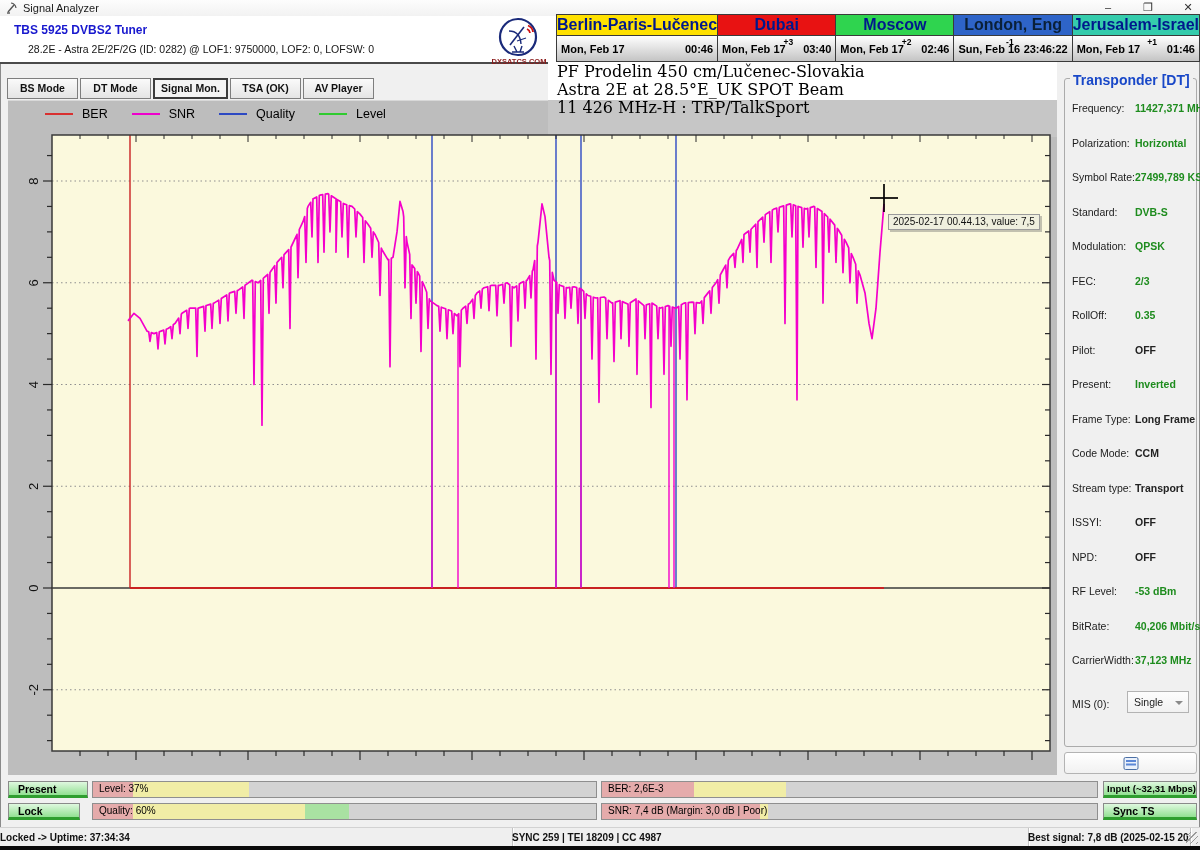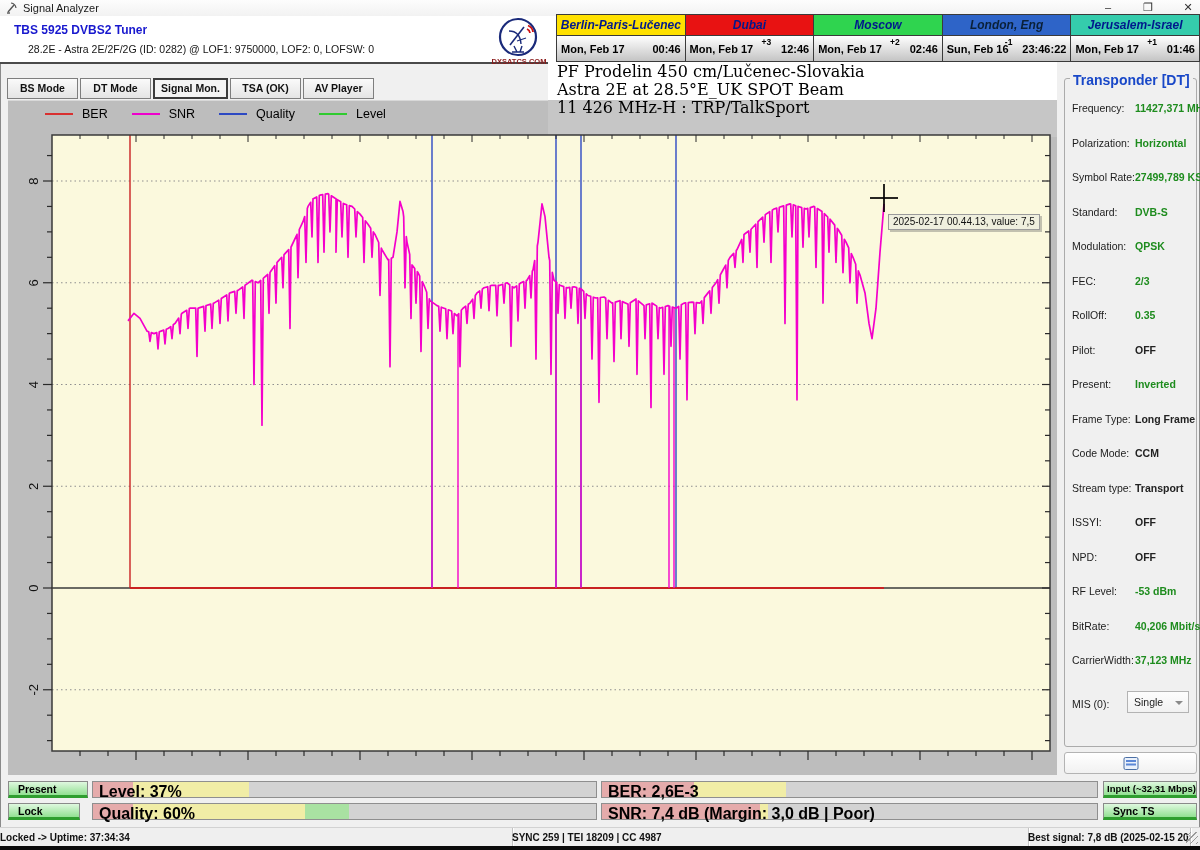--- a/index.html
+++ b/index.html
@@ -18,22 +18,22 @@
   .hdr-line{position:absolute;left:0;top:62px;width:548px;height:2px;background:#4a4a4a;}
   .device{position:absolute;left:14px;top:23px;font-size:12px;font-weight:bold;color:#1818CE;}
   .tuning{position:absolute;left:28px;top:43px;font-size:10.5px;color:#151515;}
   .logo{position:absolute;left:492px;top:17px;width:54px;height:46px;text-align:center;}
   .logo-txt{position:absolute;left:-8px;top:40px;width:70px;font-size:7.5px;font-weight:bold;color:#8B1A1A;}
   
   .clocks{position:absolute;left:556px;top:14px;width:644px;height:48px;display:flex;
           border:1px solid #3a3a3a;box-sizing:border-box;background:#fff;}
   .clock{flex:1;border-right:1px solid #3a3a3a;display:flex;flex-direction:column;box-sizing:border-box;}
   .clock:last-child{border-right:none;}
-  .clock-city{height:20px;line-height:20px;text-align:center;font-size:12px;font-weight:bold;
-              font-style:italic;border-bottom:1px solid #3a3a3a;white-space:nowrap;overflow:hidden;}
+  .clock-city{height:20px;line-height:20px;text-align:center;font-size:16px;font-weight:bold;
+              border-bottom:1px solid #3a3a3a;white-space:nowrap;overflow:hidden;}
   .clock-date{flex:1;position:relative;background:linear-gradient(#ffffff,#c4c4c4);
               font-size:11px;font-weight:bold;color:#000;}
   .clock-d{position:absolute;left:4px;top:7px;white-space:nowrap;}
   .clock-o{position:absolute;top:1px;font-size:8.5px;}
   .clock-t{position:absolute;right:4px;top:7px;white-space:nowrap;}
   
   .tabs{position:absolute;left:7px;top:78px;display:flex;gap:2px;}
   .tab{width:71px;height:21px;background:linear-gradient(#fafafa,#e4e4e4);border:1px solid #7e7e7e;
        font-size:10.5px;font-weight:bold;color:#111;text-align:center;line-height:19px;
        box-sizing:border-box;cursor:default;white-space:nowrap;}
@@ -68,21 +68,21 @@
   .save-btn{position:absolute;left:1064px;top:752px;width:133px;height:22px;box-sizing:border-box;
             background:linear-gradient(#ffffff,#f1f1f1);border:1px solid #b3b3b3;border-radius:3px;
             text-align:center;cursor:default;}
   
   .badge{position:absolute;height:17px;box-sizing:border-box;border:1px solid #8a8a8a;
          border-bottom:3px solid #2F9E2F;background:linear-gradient(#DFF8DF,#92E092);
          font-size:10.5px;font-weight:bold;color:#000;padding:1px 0 0 9px;white-space:nowrap;overflow:hidden;}
   .badge.small{padding-left:3px;font-size:9.5px;}
   .bar{position:absolute;height:17px;box-sizing:border-box;border:1px solid #8f8f8f;background:#D3D3D3;}
   .bar-seg{position:absolute;top:0;height:15px;}
-  .bar-lab{position:absolute;left:6px;top:1px;font-size:16px;font-weight:bold;color:#000;white-space:nowrap;text-align:right;}
+  .bar-lab{position:absolute;left:6px;top:1px;font-size:10px;font-weight:normal;color:#000;white-space:nowrap;text-align:right;}
   
   .statusbar{position:absolute;left:0;top:827px;width:1200px;height:19px;background:#EFEFEF;
              border-top:1px solid #d2d2d2;}
   .status-cell{position:absolute;top:0;height:19px;line-height:19px;text-align:left;
                font-size:10px;font-weight:bold;color:#111;border-right:1px solid #c2c2c2;
                box-shadow:1px 0 0 #ffffff;white-space:nowrap;overflow:hidden;}
   .grip{position:absolute;right:2px;top:832px;width:12px;height:12px;
         background:repeating-linear-gradient(135deg,transparent 0 3px,#9a9a9a 3px 4px);}
   .bottom-strip{position:absolute;left:0;top:846px;width:1200px;height:4px;background:#0b0b0b;}
 </style>
@@ -128,21 +128,21 @@
           <div class="clock-d">Mon, Feb 17</div>
           <div class="clock-o" style="right: 42px;"></div>
           <div class="clock-t">00:46</div>
         </div>
       </div>
       <div class="clock">
         <div class="clock-city" style="background: rgb(232, 18, 18); color: rgb(0, 24, 140);">Dubai</div>
         <div class="clock-date">
           <div class="clock-d">Mon, Feb 17</div>
           <div class="clock-o" style="right: 42px;">+3</div>
-          <div class="clock-t">12:46</div>
+          <div class="clock-t">03:40</div>
         </div>
       </div>
       <div class="clock">
         <div class="clock-city" style="background: rgb(47, 212, 79); color: rgb(0, 24, 140);">Moscow</div>
         <div class="clock-date">
           <div class="clock-d">Mon, Feb 17</div>
           <div class="clock-o" style="right: 42px;">+2</div>
           <div class="clock-t">02:46</div>
         </div>
       </div>

